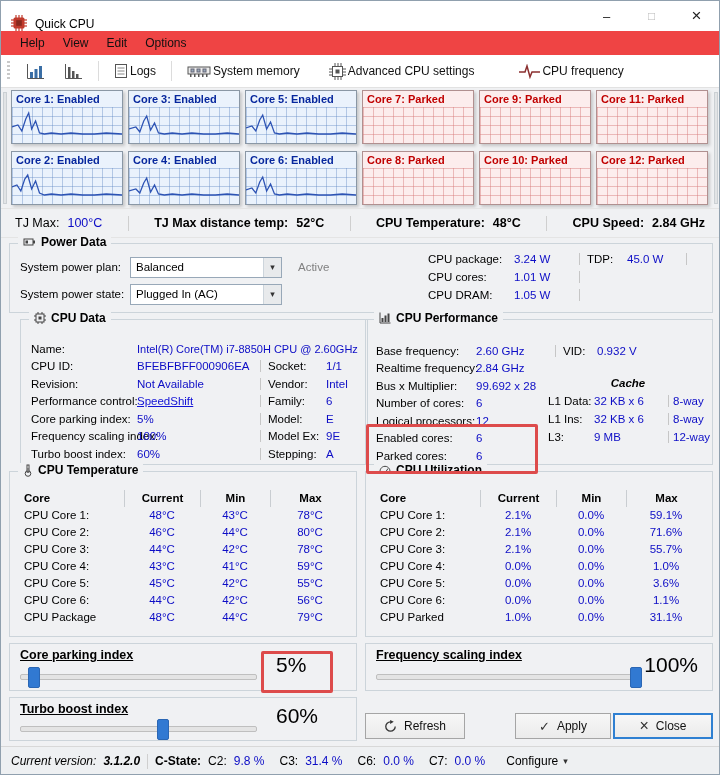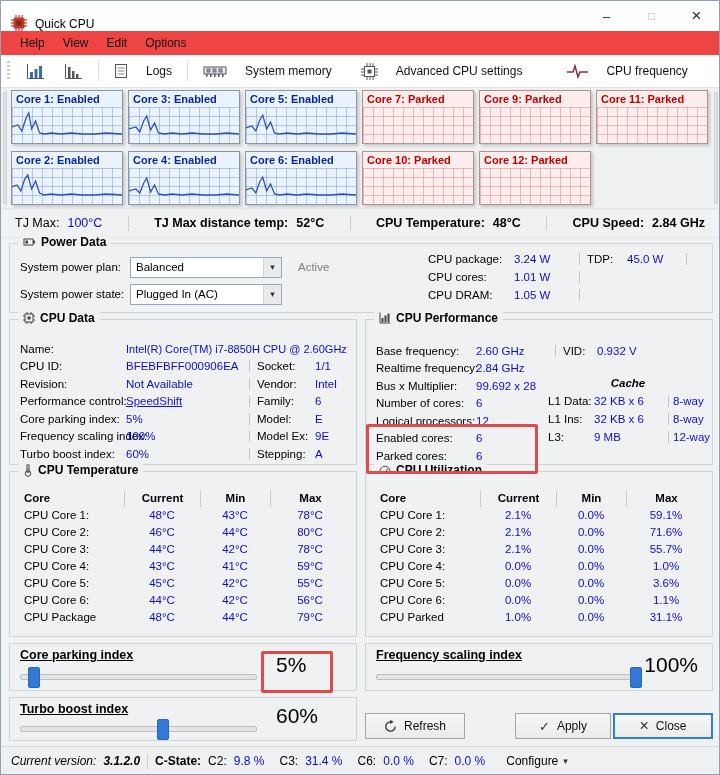--- a/index.html
+++ b/index.html
@@ -14,21 +14,21 @@
   .win-btn.max{color:#b9b9b9;font-size:12px;}
   .win-btn.close{font-size:17px;}
 
   
   .menubar{position:absolute;left:0;top:30px;width:100%;height:24px;background:#ef4444;display:flex;align-items:center;padding-left:10px;box-sizing:border-box;text-align:center;}
   .menu-item{padding:3px 9px;font-size:12px;color:#111;}
 
   
   .toolbar{position:absolute;left:0;top:54px;width:100%;height:33px;background:#fff;border-bottom:1px solid #e2e2e2;display:flex;align-items:center;padding-left:6px;box-sizing:border-box;gap:3px;}
   .tb-grip{width:3px;height:20px;background:repeating-linear-gradient(to bottom,#c9c9c9 0 2px,transparent 2px 4px);margin-right:5px;}
-  .tb-btn{display:flex;align-items:center;gap:18px;padding:4px 8px;font-size:12px;color:#111;}
+  .tb-btn{display:flex;align-items:center;gap:2px;padding:4px 8px;font-size:12px;color:#111;}
   .tb-sep{width:1px;height:20px;background:#dcdcdc;margin:0 4px;}
 
   
   .core-area{position:absolute;left:0;top:88px;width:100%;height:119px;}
   .edge-strip{position:absolute;top:3px;width:4px;height:112px;background:#e2e4e6;border:1px solid #cbd0d4;box-sizing:border-box;}
   .edge-strip.l{left:2px;} .edge-strip.r{left:713px;}
   .core-grid{position:absolute;left:10px;top:1px;display:grid;grid-template-columns:repeat(6,112px);grid-auto-rows:54px;gap:7px 5px;}
   .tile{border:1px solid #8a97a5;box-shadow:2px 2px 3px rgba(0,0,0,.18);display:flex;flex-direction:column;box-sizing:border-box;background:#eaf2fc;}
   .tile.parked{background:#fceded;border-color:#b09090;}
   .tile-label{height:16px;line-height:16px;padding-left:4px;font-size:11px;font-weight:bold;color:#07279d;white-space:nowrap;}
@@ -285,20 +285,24 @@
       </div>
       <div class="tile enabled">
         <div class="tile-label">Core 6: Enabled</div>
         <div class="tile-chart">
             <svg viewBox="0 0 112 36" preserveAspectRatio="none">
               <polyline class="spark" points="0,22 6,20 10,25 14,14 17,9 21,23 25,16 29,26 34,27 42,26 52,27 62,26 74,27 86,27 98,26 112,27"></polyline>
             </svg>
           </div>
       </div>
       <div class="tile parked">
+        <div class="tile-label">Core 8: Parked</div>
+        <div class="tile-chart"></div>
+      </div>
+      <div class="tile parked">
         <div class="tile-label">Core 10: Parked</div>
         <div class="tile-chart"></div>
       </div>
       <div class="tile parked">
         <div class="tile-label">Core 12: Parked</div>
         <div class="tile-chart"></div>
       </div>
     </div>
   </div>
 
@@ -365,21 +369,21 @@
         <span class="vsep"></span>
       </div>
       <div class="row">
         <span class="pwr-lbl">CPU DRAM:</span>
         <span class="pwr-val blue">1.05 W</span>
         <span class="vsep"></span>
       </div>
     </div>
   </div>
 
-  <div class="group" style="left:8px;top:318px;width:348px;height:146px;">
+  <div class="group" style="left:19px;top:318px;width:348px;height:146px;">
     <div class="group-title">
       <svg width="12" height="12" viewBox="0 0 12 12">
           <rect x="2" y="2" width="8" height="8" fill="none" stroke="#444"></rect>
           <rect x="4.5" y="4.5" width="3" height="3" fill="#444"></rect>
           <g stroke="#444">
             <line x1="4" y1="0" x2="4" y2="2"></line>
             <line x1="8" y1="0" x2="8" y2="2"></line>
             <line x1="4" y1="10" x2="4" y2="12"></line>
             <line x1="8" y1="10" x2="8" y2="12"></line>
             <line x1="0" y1="4" x2="2" y2="4"></line>

